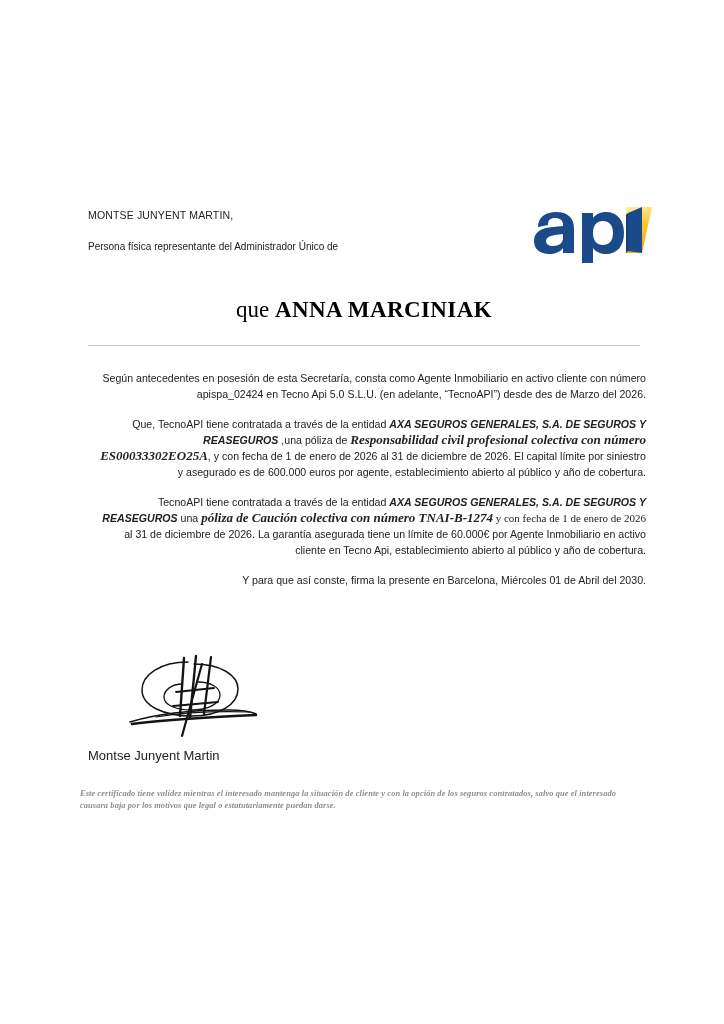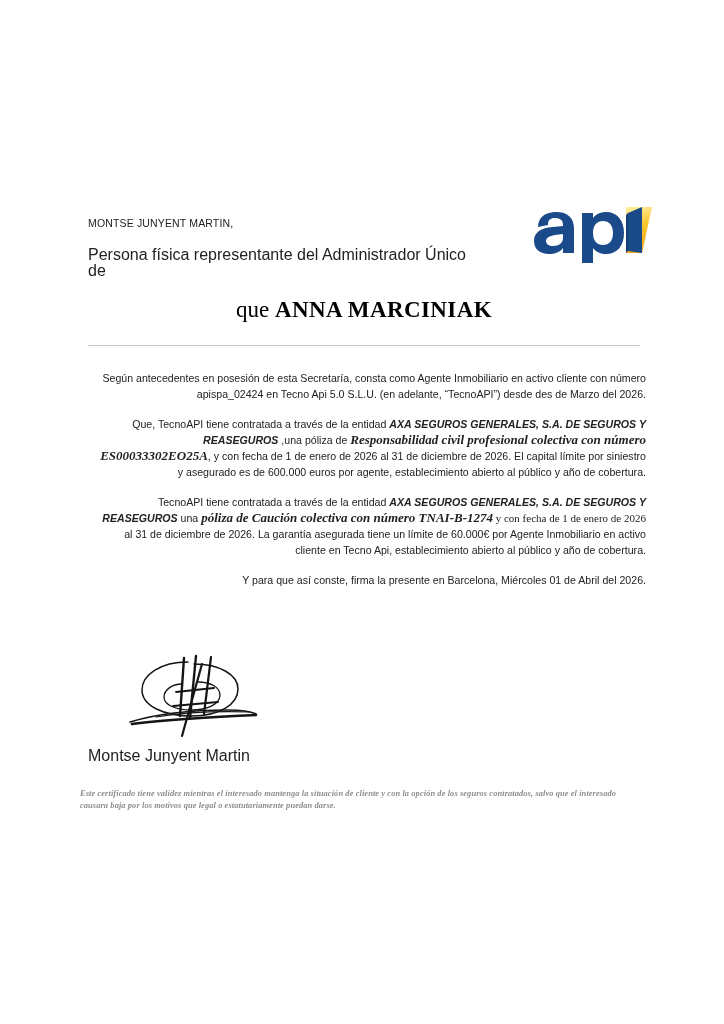--- a/index.html
+++ b/index.html
@@ -27,33 +27,33 @@
   .header {
     position: absolute;
     left: 88px;
     top: 200px;
     right: 84px;
     height: 80px;
   }
   .signer-block {
     position: absolute;
     left: 0;
-    top: 16px;
+    top: 8px;
     width: 400px;
   }
   .signer-name {
     font-size: 10.5px;
     line-height: 15px;
     letter-spacing: 0.15px;
     color: #222;
     white-space: nowrap;
   }
   .signer-role {
     margin-top: 16px;
-    font-size: 16px;
+    font-size: 10px;
     line-height: 15.5px;
     color: #222;
   }
 
   
   .logo {
     position: absolute;
     right: -20px;
     top: 1px;
     width: 130px;
@@ -133,21 +133,21 @@
   
   .sig-zone {
     position: absolute;
     left: 88px;
     top: 648px;
     width: 320px;
   }
   .sig-img { width: 200px; height: 95px; display: block; margin-left: 28px; }
   .sig-name {
     margin-top: 6px;
-    font-size: 16px;
+    font-size: 13px;
     color: #222;
     line-height: 14px;
   }
 
   
   .disclaimer {
     position: absolute;
     left: 80px;
     right: 78px;
     top: 788px;
@@ -218,21 +218,21 @@
     <p class="para">
       <span>Que, TecnoAPI tiene contratada a través de la entidad </span><span class="bi-sans">AXA SEGUROS GENERALES, S.A. DE SEGUROS Y REASEGUROS</span><span> ,una póliza de </span><span class="bi-serif">Responsabilidad civil profesional colectiva con número ES00033302EO25A</span><span>, y con fecha de 1 de enero de 2026 al 31 de diciembre de 2026. El capital límite por siniestro y asegurado es de 600.000 euros por agente, establecimiento abierto al público y año de cobertura.</span>
     </p>
 
     <p class="para">
       <span>TecnoAPI tiene contratada a través de la entidad </span><span class="bi-sans">AXA SEGUROS GENERALES, S.A. DE SEGUROS Y REASEGUROS</span><span> una </span><span class="bi-serif">póliza de Caución colectiva con número TNAI-B-1274</span><span class="serif-n"> y con fecha de 1 de enero de 2026</span><span> al 31 de diciembre de 2026. La garantía asegurada tiene un límite de 60.000€ por Agente Inmobiliario en activo cliente en Tecno Api, establecimiento abierto al público y año de cobertura.</span>
     </p>
 
 
     <p class="para">
-      <span>Y para que así conste, firma la presente en Barcelona, Miércoles 01 de Abril del 2026.</span>
+      <span>Y para que así conste, firma la presente en Barcelona, Miércoles 01 de Abril del 2030.</span>
     </p>
   </div>
 
   <div class="sig-zone">
     <svg class="sig-img" viewBox="0 0 200 95">
       <g fill="none" stroke="#141414" stroke-linecap="round" stroke-linejoin="round">
 
         <path d="M72,14 C44,14 26,27 26,42 C26,58 48,68 76,68 C104,68 122,56 122,41
                  C122,27 104,16 78,16" stroke-width="1.5"></path>
 

